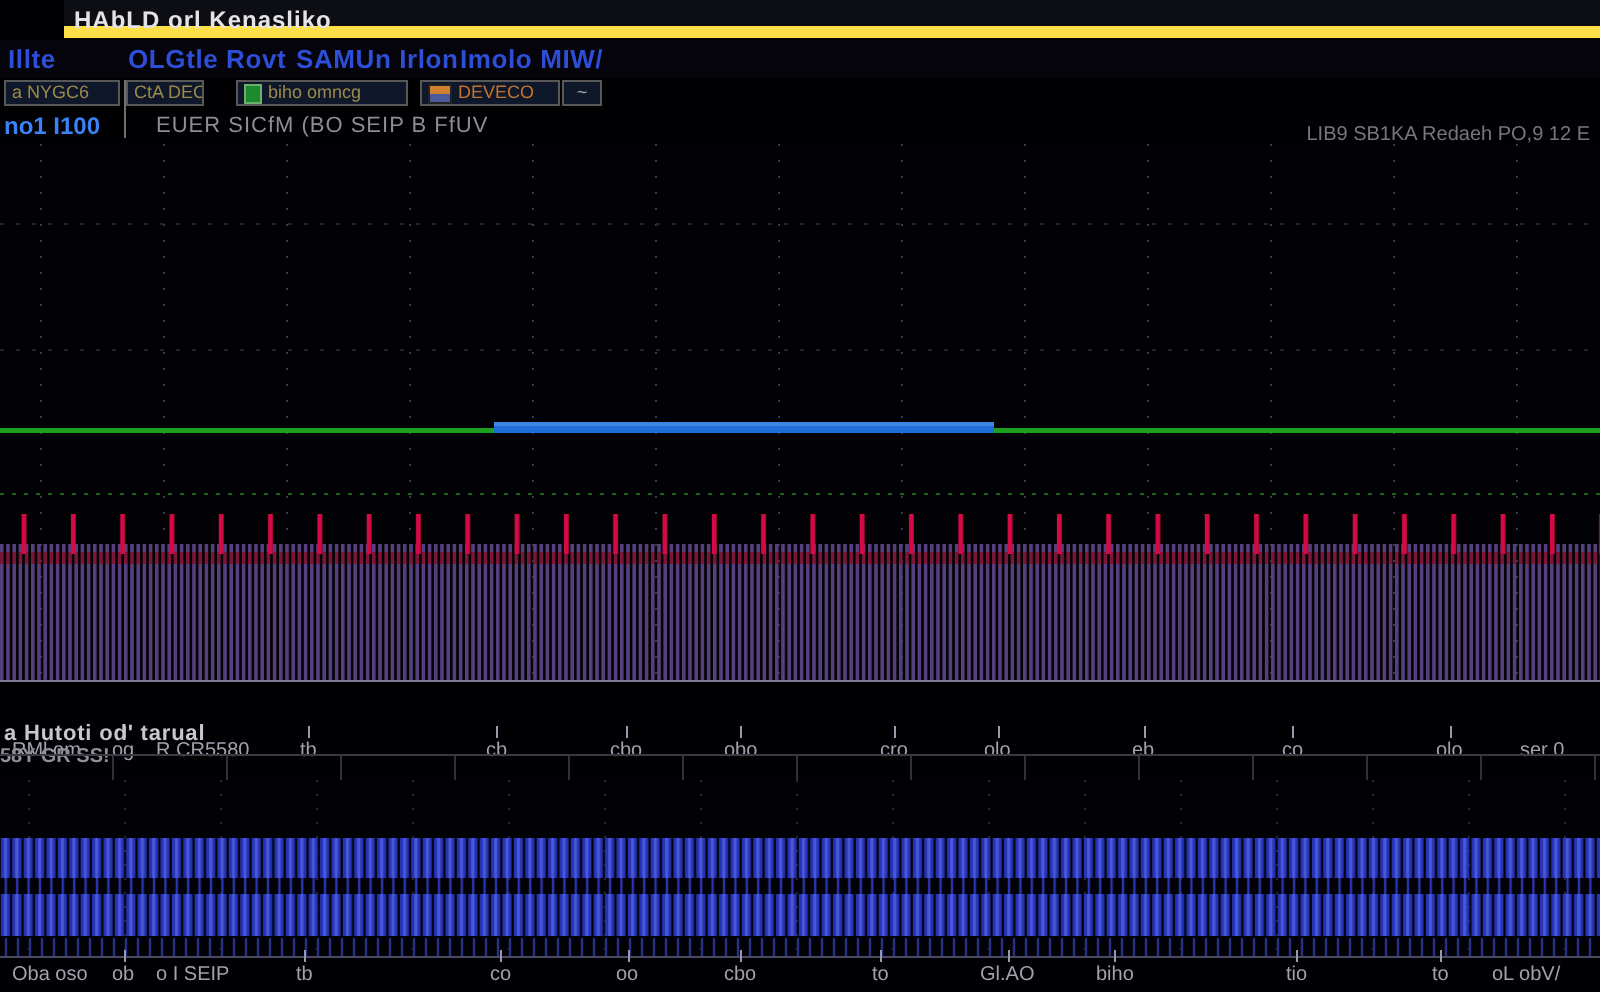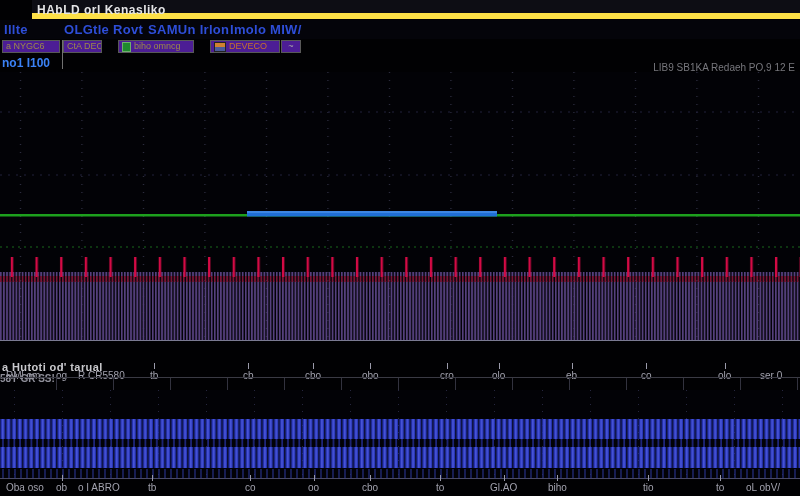--- a/index.html
+++ b/index.html
@@ -5,21 +5,21 @@
   html,body{margin:0;padding:0;background:#000;}
   #app{position:relative;width:800px;height:496px;background:#010103;overflow:hidden;
        font-family:"Liberation Sans","DejaVu Sans",sans-serif;}
   .titlebar{position:absolute;left:0;top:0;width:800px;height:19px;background:#0d0d14;
        border-bottom:6px solid #fde047;color:#e4e4e6;font-size:12px;font-weight:bold;
        padding:3px 0 0 5px;box-sizing:border-box;letter-spacing:.5px;margin-left:32px;}
   .menubar{position:absolute;left:0;top:20px;width:800px;height:19px;background:#04040a;}
   .menu-item{position:absolute;top:2px;color:#2e4ed8;font-size:13px;font-weight:bold;
        letter-spacing:.3px;cursor:default;}
   .toolbar{position:absolute;left:0;top:40px;width:800px;height:14px;}
-  .tbox{position:absolute;top:0;height:13px;border:1px solid #585858;background:#4c1d95;
+  .tbox{position:absolute;top:0;height:13px;border:1px solid #585858;background:#0f172a;
        color:#9b8a4a;font-size:9px;line-height:11px;padding:0 3px;box-sizing:border-box;
        white-space:nowrap;overflow:hidden;display:flex;align-items:center;gap:3px;}
   .swatch{width:7px;height:8px;background:#1e8a2e;border:1px solid #6db06d;flex:0 0 auto;}
   .oicon{width:10px;height:8px;background:linear-gradient(180deg,#d08030 50%,#4a5a9a 50%);
        border:1px solid #222;flex:0 0 auto;}
   .status-left{position:absolute;left:2px;top:56px;color:#3b82f6;font-size:12px;font-weight:bold;}
   .vdivider{position:absolute;left:62px;top:40px;height:29px;border-left:1px solid #707070;}
   .status-center{position:absolute;left:78px;top:57px;color:#8e8e92;font-size:11px;letter-spacing:.5px;}
   .status-right{position:absolute;right:5px;top:62px;color:#77777d;font-size:10px;}
   .mini-dotted{position:absolute;left:0;top:77px;width:108px;border-top:1px dotted #2f8f2f;}
@@ -58,35 +58,36 @@
     <span class="menu-item" style="left:230px">Imolo MIW/</span>
   </div>
 
   <div class="toolbar">
     <div class="tbox" style="left:2px;width:58px">
       <span>a NYGC6</span>
     </div>
     <div class="tbox" style="left:63px;width:39px">
       <span>CtA DEC</span>
     </div>
-    <div class="tbox" style="left:118px;width:76px">
+    <div class="tbox" style="left:118px;width:86px">
       <span class="swatch"></span>
       <span>biho omncg</span>
     </div>
     <div class="tbox" style="left:210px;width:70px;color:#c4742c">
       <span class="oicon"></span>
       <span>DEVECO</span>
     </div>
     <div class="tbox" style="left:281px;width:20px;color:#aaa;justify-content:center">
       <span>~</span>
     </div>
   </div>
 
   <span class="status-left">no1 I100</span>
   <div class="vdivider"></div>
+  <span class="status-center">EUER SICfM (BO SEIP B FfUV</span>
   <span class="status-right">LIB9 SB1KA Redaeh PO,9 12 E</span>
   <div class="mini-dotted"></div>
 
   <span class="annot1">wrool Conbo Iner ~ e0) Ae!</span>
   <span class="annot2">dieues pela : 60L SUE</span>
   <span class="level-label">dB 63.500</span>
 
   <div class="chart-top">
     <svg width="800" height="270" viewBox="0 0 800 270">
       <defs>
@@ -153,21 +154,21 @@
       <rect x="0" y="0" width="800" height="88" fill="#020206"></rect>
       <rect x="0" y="0" width="800" height="88" fill="url(#vgrid2)"></rect>
       <rect x="0" y="29" width="800" height="49" fill="url(#wave)"></rect>
       <rect x="0" y="79" width="800" height="9" fill="url(#bticks)"></rect>
     </svg>
   </div>
 
   <div class="axis-strip-bottom">
     <span class="lbl" style="left:6px">Oba oso</span>
     <span class="lbl tick" style="left:56px">ob</span>
-    <span class="lbl" style="left:78px">o I ABRO</span>
+    <span class="lbl" style="left:78px">o I SEIP</span>
     <span class="lbl tick" style="left:148px">tb</span>
     <span class="lbl tick" style="left:245px">co</span>
     <span class="lbl tick" style="left:308px">oo</span>
     <span class="lbl tick" style="left:362px">cbo</span>
     <span class="lbl tick" style="left:436px">to</span>
     <span class="lbl tick" style="left:490px">Gl.AO</span>
     <span class="lbl tick" style="left:548px">biho</span>
     <span class="lbl tick" style="left:643px">tio</span>
     <span class="lbl tick" style="left:716px">to</span>
     <span class="lbl" style="left:746px">oL obV/</span>

